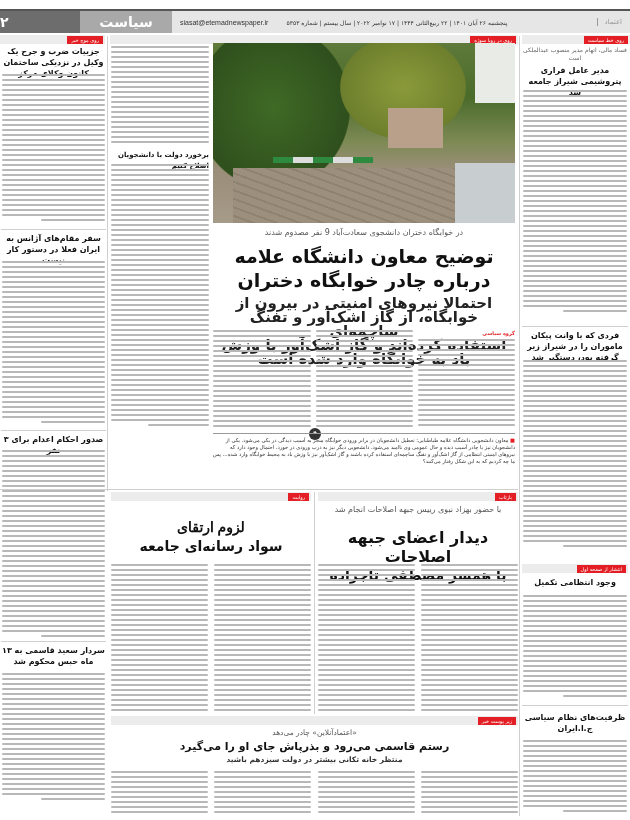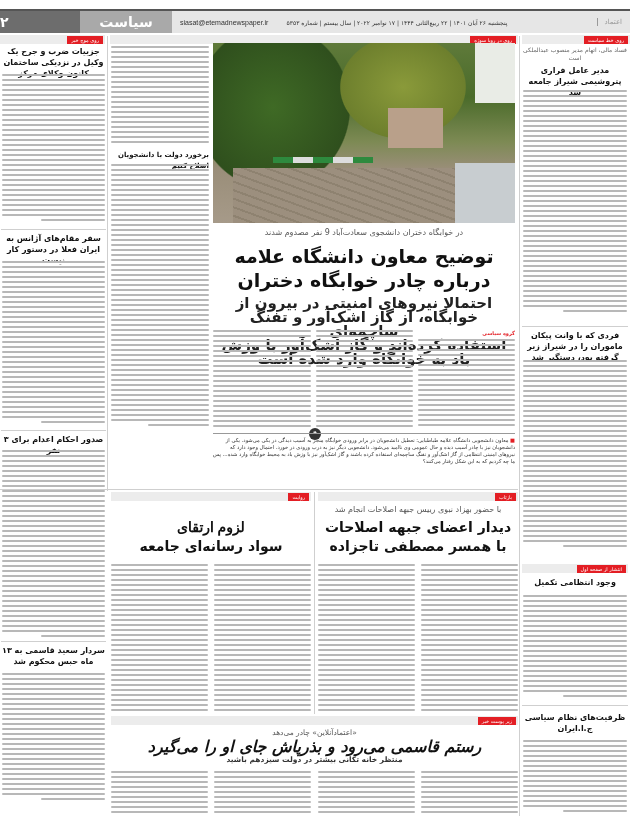--- a/index.html
+++ b/index.html
@@ -626,21 +626,21 @@
   </div>
 </div>
 
 <div class="rule-v" style="left:314px; top:492px; height:222px;"></div>
 
 <div class="kicker-row" style="top:492px; left:318px; width:200px;">
   <span class="tag">بازتاب</span>
 </div>
 <div class="col" style="left:318px; top:504px; width:200px; height:210px;">
   <div class="sup" style="font-size:8px; line-height:12px; color:#555;">با حضور بهزاد نبوی رییس جبهه اصلاحات انجام شد</div>
-  <div class="head-m" style="font-size:14px; line-height:19px; margin-top:2px;">دیدار اعضای جبهه اصلاحات</div>
+  <div class="head-m" style="font-size:16px; line-height:19px; margin-top:12px;">دیدار اعضای جبهه اصلاحات</div>
   <div class="head-m" style="font-size:14px; line-height:19px;">با همسر مصطفی تاجزاده</div>
   <div style="position:absolute; top:60px; left:0; width:97px;">
     <div class="line"></div>
       <div class="line"></div>
       <div class="line"></div>
       <div class="line"></div>
       <div class="line"></div>
     <div class="line"></div>
       <div class="line"></div>
       <div class="line"></div>
@@ -699,21 +699,21 @@
       <div class="line"></div>
       <div class="line"></div>
   </div>
 </div>
 
 <div class="kicker-row" style="top:716px; left:111px; width:407px;">
   <span class="tag">زیر پوست خبر</span>
 </div>
 <div class="col" style="left:111px; top:727px; width:407px; height:90px;">
   <div class="sup" style="font-size:7.5px; line-height:11px; color:#555;">«اعتمادآنلاین» چادر می‌دهد</div>
-  <div class="head-m" style="font-size:16px; line-height:17px;font-style:italic;">رستم قاسمی می‌رود و بذرپاش جای او را می‌گیرد</div>
+  <div class="head-m" style="font-size:11px; line-height:17px;">رستم قاسمی می‌رود و بذرپاش جای او را می‌گیرد</div>
   <div class="head-s" style="font-size:7.5px; line-height:10px; color:#333;">منتظر خانه تکانی بیشتر در دولت سیزدهم باشید</div>
   <div style="position:absolute; top:44px; left:0; width:97px;">
     <div class="line"></div>
       <div class="line"></div>
       <div class="line"></div>
       <div class="line"></div>
       <div class="line"></div>
     <div class="line"></div>
       <div class="line"></div>
       <div class="line"></div>

